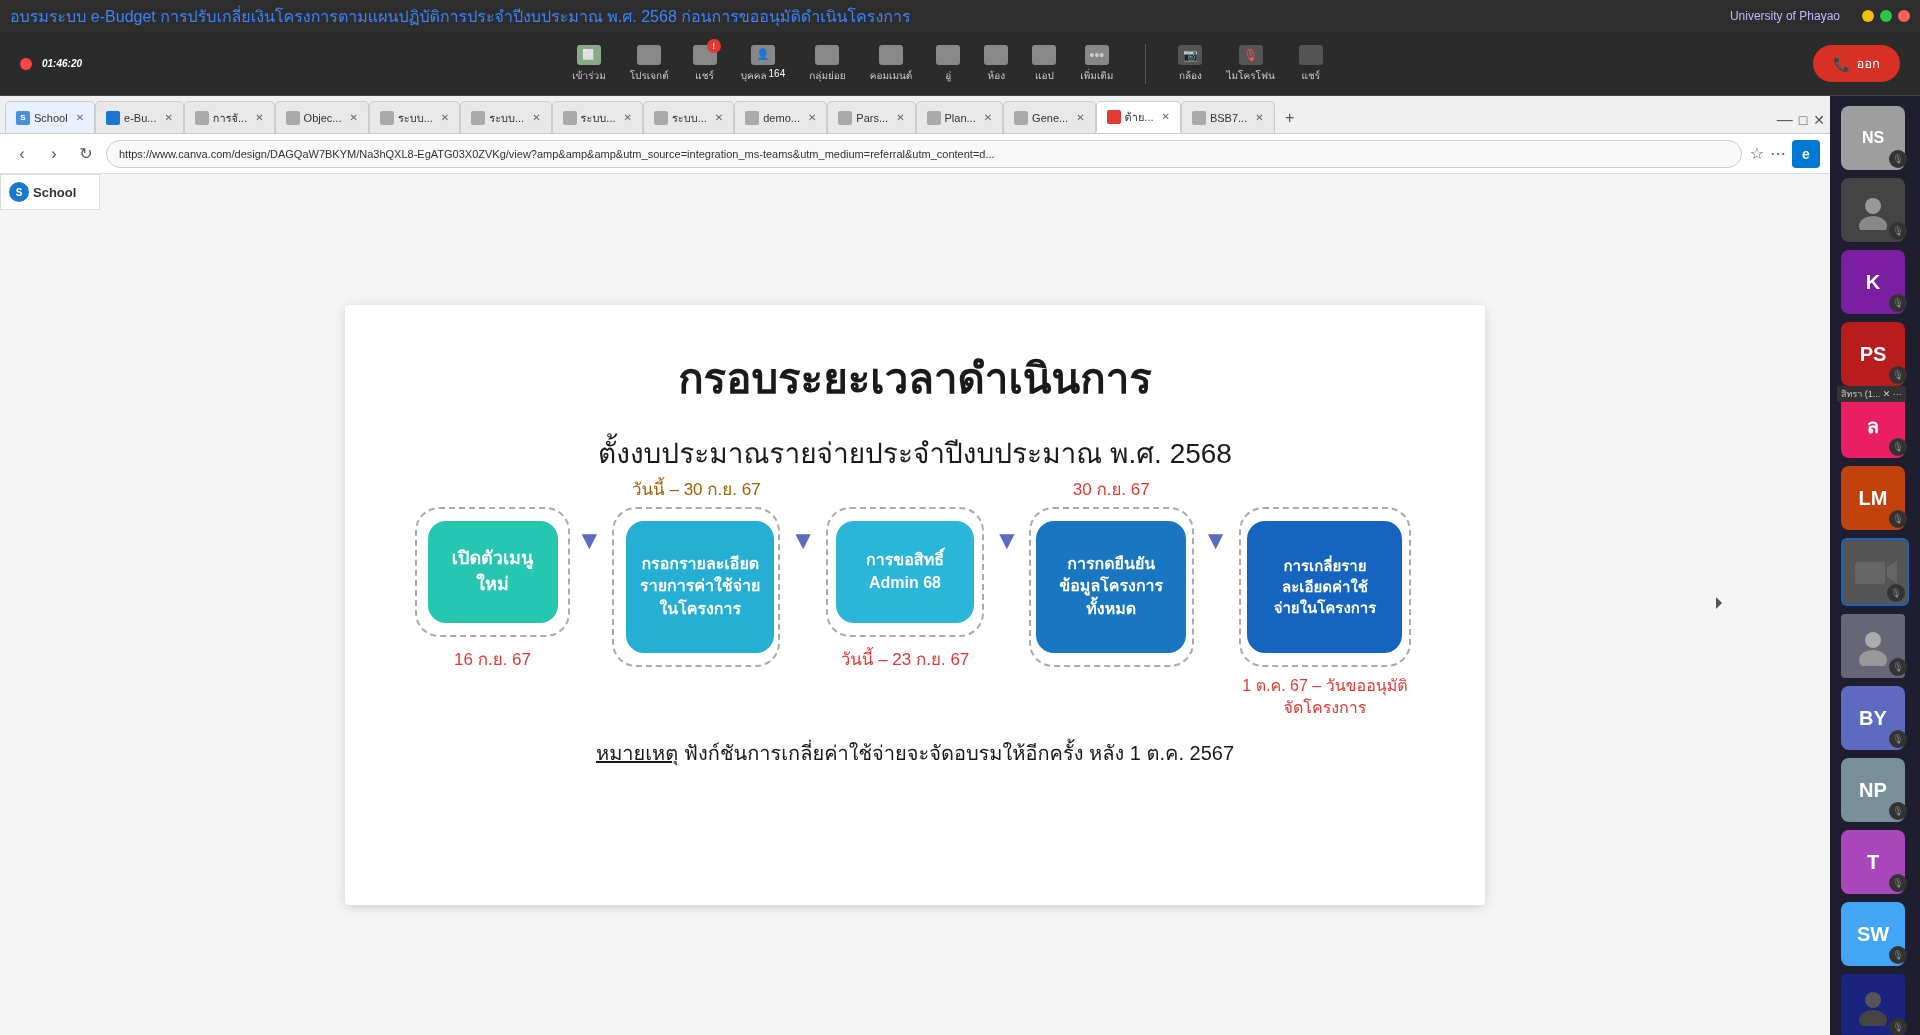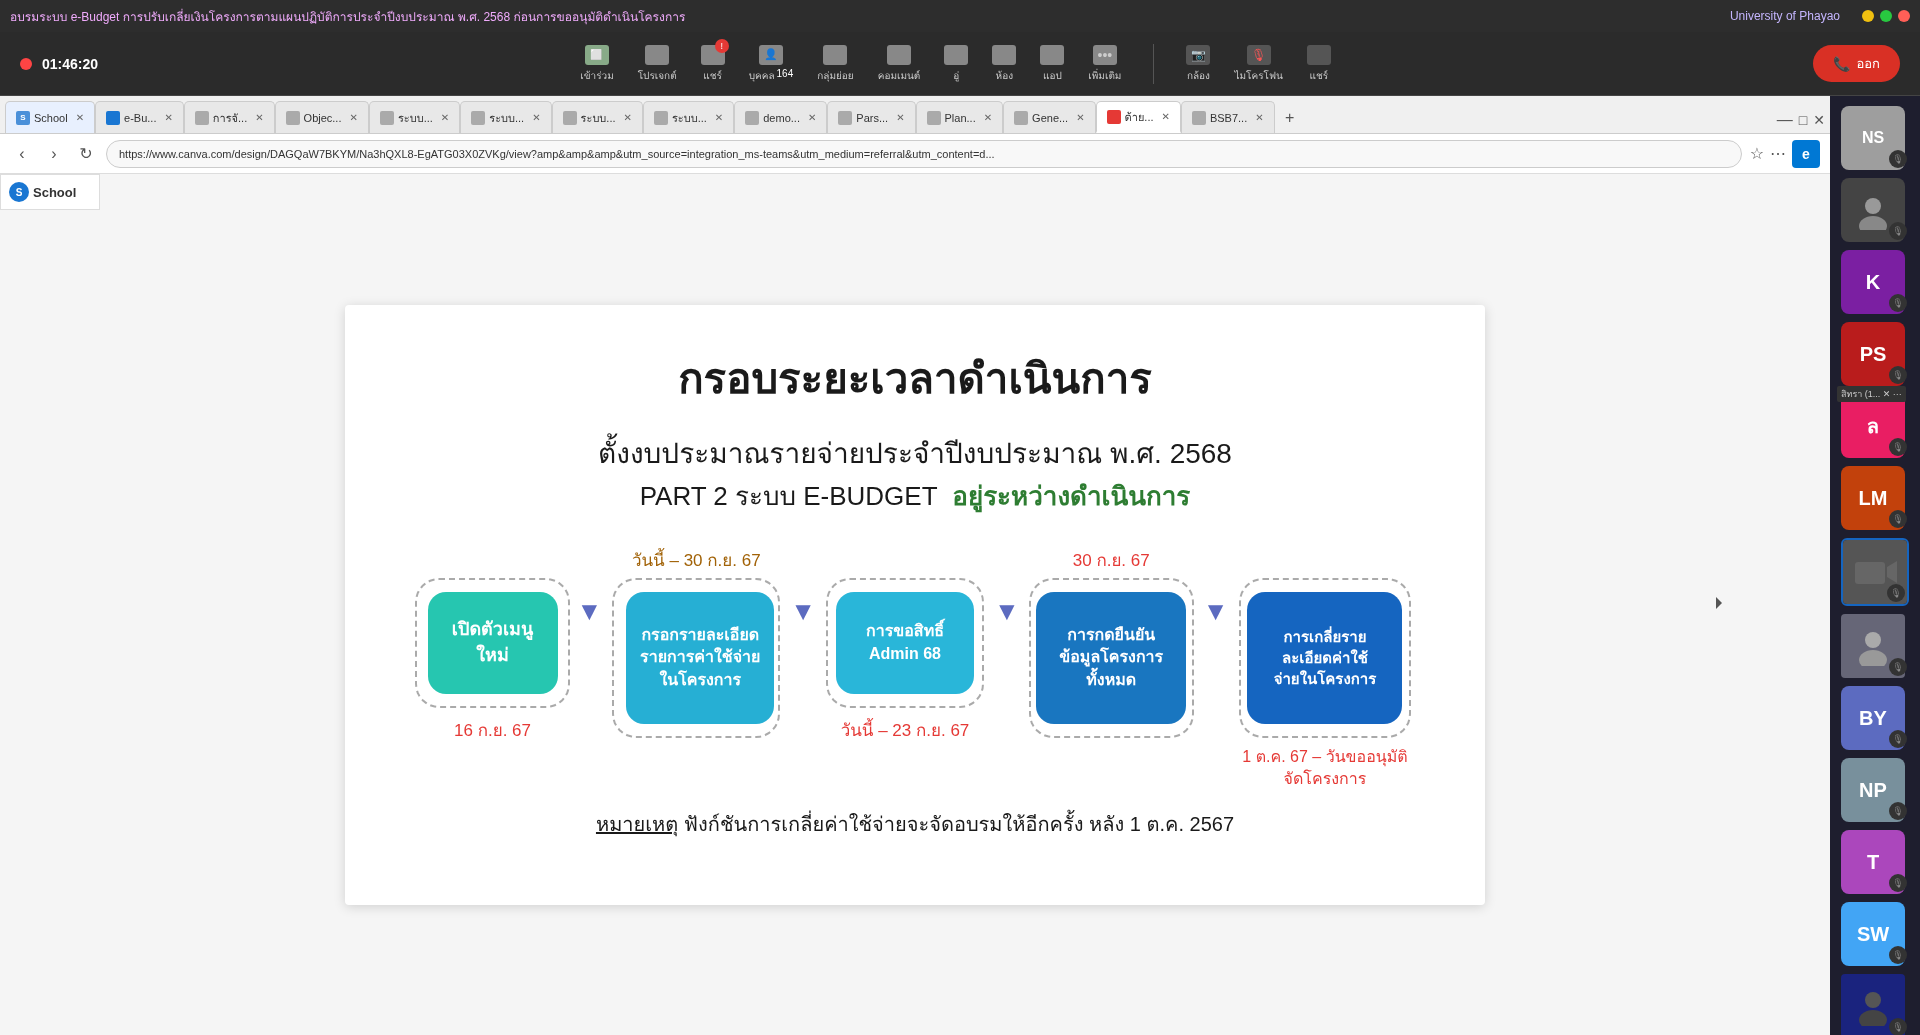--- a/index.html
+++ b/index.html
@@ -303,37 +303,37 @@
       font-size: 13px;
       font-weight: bold;
       color: #333;
     }
   </style>
 </head>
 <body>
 
 <div class="title-bar">
   <div class="title-bar-left">
-    <span style="font-size:12px;color:#f0abfc;">อบรมระบบ e-Budget การปรับเกลี่ยเงินโครงการตามแผนปฏิบัติการประจำปีงบประมาณ พ.ศ. 2568 ก่อนการขออนุมัติดำเนินโครงการ</span>
+    <span style="font-size:16px;color:#3b82f6;">อบรมระบบ e-Budget การปรับเกลี่ยเงินโครงการตามแผนปฏิบัติการประจำปีงบประมาณ พ.ศ. 2568 ก่อนการขออนุมัติดำเนินโครงการ</span>
   </div>
   <div class="title-bar-right">
     <span style="font-size:12px;color:#c4b5fd;">University of Phayao</span>
     <div style="display:flex;gap:6px;margin-left:10px;">
       <div class="win-btn win-minimize"></div>
       <div class="win-btn win-maximize"></div>
       <div class="win-btn win-close"></div>
     </div>
   </div>
 </div>
 
 <div class="teams-toolbar">
   <div class="toolbar-left">
 
     <div style="width:12px;height:12px;background:#f44;border-radius:50;display:inline-block;border-radius:50%;"></div>
-    <span style="color:#fff;font-size:14px;font-weight:bold;">01:46:20</span>
+    <span style="color:#fff;font-size:10px;font-weight:bold;font-style:italic;">01:46:20</span>
   </div>
   <div class="toolbar-center">
     <div class="toolbar-btn">
       <div style="width:24px;height:20px;background:#8a8;border-radius:3px;display:flex;align-items:center;justify-content:center;color:white;font-size:10px;">⬜</div>
       <span style="color:#ccc;font-size:10px;">เข้าร่วม</span>
     </div>
     <div class="toolbar-btn">
       <div style="width:24px;height:20px;background:#888;border-radius:3px;"></div>
       <span style="color:#ccc;font-size:10px;">โปรเจกต์</span>
     </div>
@@ -501,24 +501,20 @@
           </div>
           <span style="font-size:13px;font-weight:bold;color:#333;">School</span>
         </div>
 
         <div class="slide">
 
           <div class="slide-title">กรอบระยะเวลาดำเนินการ</div>
 
           <div class="slide-subtitle">ตั้งงบประมาณรายจ่ายประจำปีงบประมาณ พ.ศ. 2568</div>
 
-          <div class="slide-part">
-            <span class="slide-part-black">PART 2 ระบบ E-BUDGET</span>
-            <span class="slide-part-green" style="margin-left:8px;">อยู่ระหว่างดำเนินการ</span>
-          </div>
 
           <div class="timeline">
 
             <div class="timeline-step" style="width:160px;">
               <div class="step-date-top" style="color:#e53935;font-size:17px;">&nbsp;</div>
               <div class="dashed-box" style="width:155px;height:130px;display:flex;flex-direction:column;align-items:center;justify-content:center;">
                 <div class="step-box" style="background:#26c6b0;width:130px;height:110px;border-radius:18px;">
                   <span style="font-size:18px;font-weight:bold;color:white;">เปิดตัวเมนูใหม่</span>
                 </div>
               </div>

